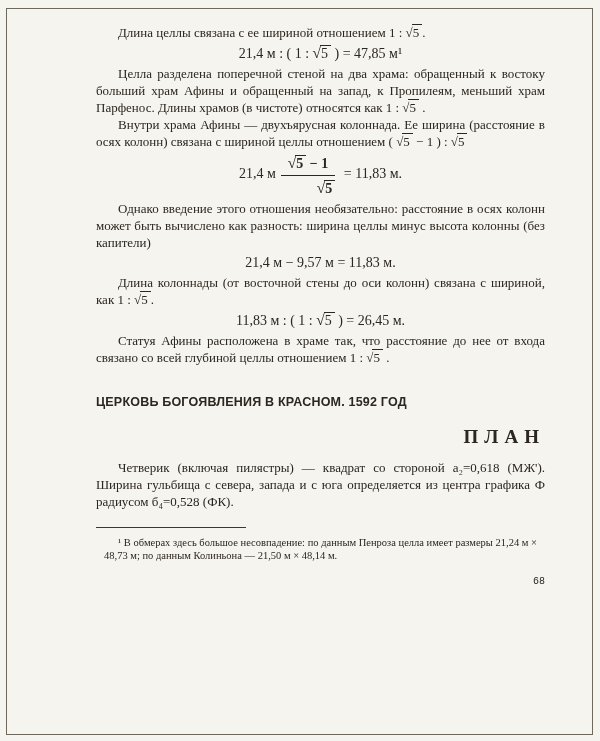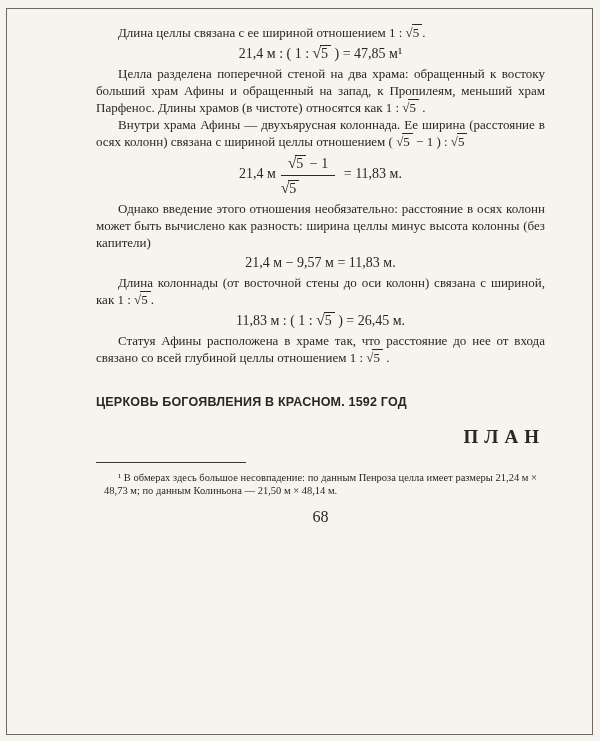--- a/index.html
+++ b/index.html
@@ -27,21 +27,21 @@
   .formula {
     text-align: center; text-indent: 0;
     margin: 3px 0; font-size: 14px;
   }
   .sq { white-space: nowrap; }
   .sq .sign { letter-spacing: -1px; }
   .sq .rad { border-top: 1px solid currentColor; padding: 0 3px 0 1px; }
   .formula .sq .sign { font-size: 1.1em; }
   .frac {
     display: inline-block; vertical-align: middle;
-    text-align: left; margin: 0 5px;
+    text-align: right; margin: 0 5px; font-weight: bold;
   }
   .frac .num { display: block; border-bottom: 1px solid currentColor; padding: 1px 7px 3px; }
   .frac .den { display: block; padding-top: 3px; }
   h1.section {
     font-family: "Liberation Sans", sans-serif;
     font-weight: bold; font-size: 12.5px;
     letter-spacing: 0.2px;
     margin: 28px 0 0 0; text-indent: 0; text-align: left;
   }
   h2.plan {
@@ -53,21 +53,21 @@
   p.after-plan { margin-top: 14px; }
   .footrule {
     width: 150px; height: 0;
     border-top: 1px solid #3d372d;
     margin: 17px 0 5px 0;
   }
   p.footnote {
     font-size: 10.5px; line-height: 13px;
     margin: 8px; text-indent: 14px;
   }
-  .pagenum { margin: 11px 0 0 0; font-size: 16px; text-indent: 0; text-align: center; }
+  .pagenum { margin: 11px 0 0 0; font-size: 10px; text-indent: 0; text-align: right; font-family: Liberation Mono, monospace; }
 </style>
 </head>
 <body>
 
 <div class="frame"></div>
 
 <div class="content">
 
   <p class="para"><span>Длина целлы связана с ее шириной отношением 1 : </span><span class="sq"><span class="sign">√</span><span class="rad">5</span></span><span>.</span></p>
 
@@ -86,20 +86,21 @@
   <p class="para"><span>Длина колоннады (от восточной стены до оси колонн) связана с шириной, как 1 : </span><span class="sq"><span class="sign">√</span><span class="rad">5</span></span><span>.</span></p>
 
   <div class="formula"><span>11,83  м : ( 1 : </span><span class="sq"><span class="sign">√</span><span class="rad">5</span></span><span> ) = 26,45  м.</span></div>
 
   <p class="para"><span>Статуя Афины расположена в храме так, что расстояние до нее от входа связано со всей глубиной целлы отношением 1 : </span><span class="sq"><span class="sign">√</span><span class="rad">5</span></span><span> .</span></p>
 
   <h1 class="section">ЦЕРКОВЬ БОГОЯВЛЕНИЯ В КРАСНОМ. 1592 ГОД</h1>
 
   <h2 class="plan">ПЛАН</h2>
 
+  <p class="para after-plan">Четверик (включая пилястры) — квадрат со стороной а₂=0,618 (МЖ'). Ширина гульбища с севера, запада и с юга определяется из центра графика Ф радиусом б₄=0,528 (ФК).</p>
 
   <div class="footrule"></div>
 
   <p class="footnote">¹ В обмерах здесь большое несовпадение: по данным Пенроза целла имеет размеры 21,24 м × 48,73 м; по данным Колиньона — 21,50 м × 48,14 м.</p>
 
   <p class="pagenum">68</p>
 
 </div>
 
 </body></html>

